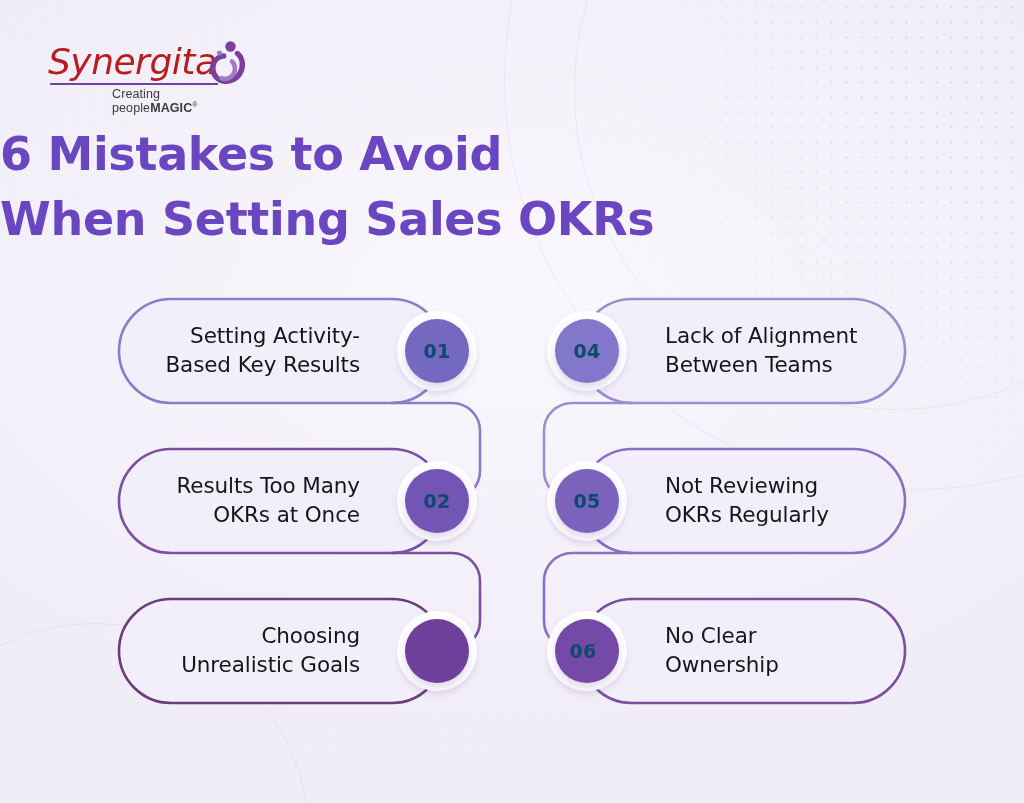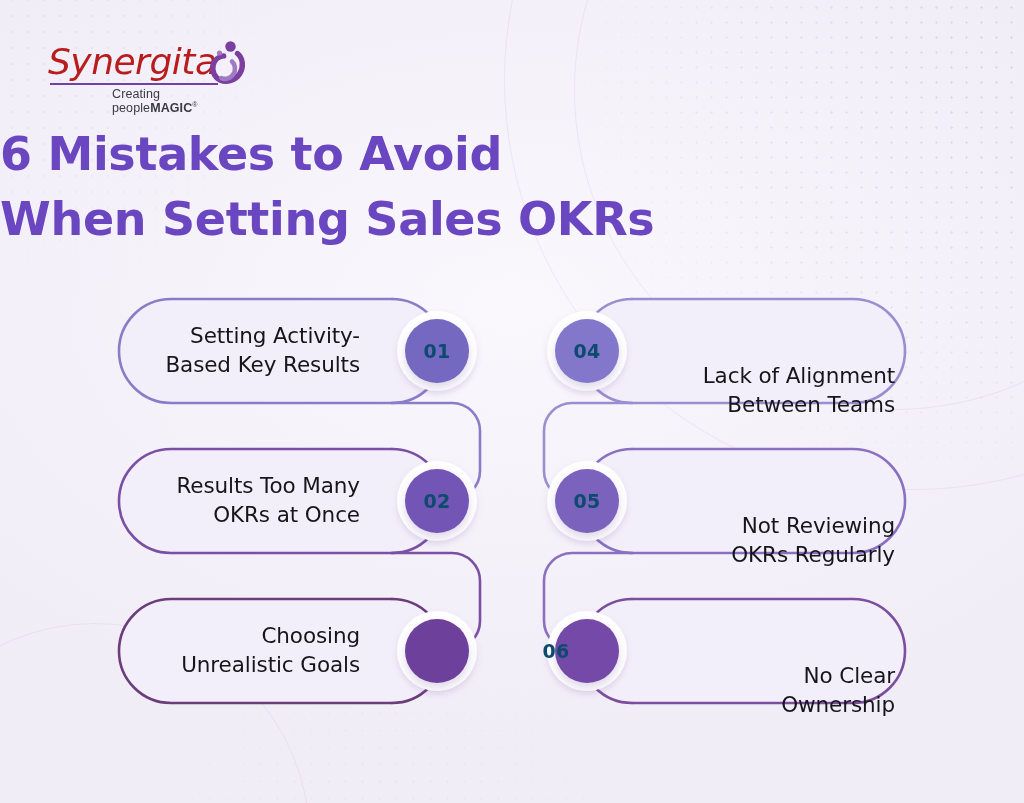--- a/index.html
+++ b/index.html
@@ -99,21 +99,21 @@
   .pill-label {
     position:absolute;
     font-family:"DejaVu Sans", sans-serif;
     font-size:21.5px;
     line-height:1.33;
     color:#16161a;
     letter-spacing:-.1px;
     white-space:pre-line;
   }
   .pill-label.left  { text-align:right; }
-  .pill-label.right { text-align:right;margin-top:40px; }
+  .pill-label.right { text-align:left; }
 
   .badge-num {
     position:absolute;
     width:64px; height:64px;
     display:flex; align-items:center; justify-content:center;
     font-family:"DejaVu Sans", sans-serif;
     font-size:19px; font-weight:600;
     color:#0c4a6e;
     letter-spacing:.3px;
     pointer-events:none;
@@ -244,14 +244,14 @@
 
   <div class="pill-label right" style="left:665px;  top:622px; width:230px;">No Clear
 Ownership</div>
   <div class="pill-label left" style="left:150px;  top:622px; width:210px;">Choosing
 Unrealistic Goals</div>
 
   <div class="badge-num" style="left:405px; top:319px;">01</div>
   <div class="badge-num" style="left:555px; top:319px;">04</div>
   <div class="badge-num" style="left:405px; top:469px;">02</div>
   <div class="badge-num" style="left:555px; top:469px;">05</div>
-  <div class="badge-num" style="left:524px; top:619px;">06</div>
+  <div class="badge-num" style="left:551px; top:619px;">06</div>
 </div>
 
 </body></html>

